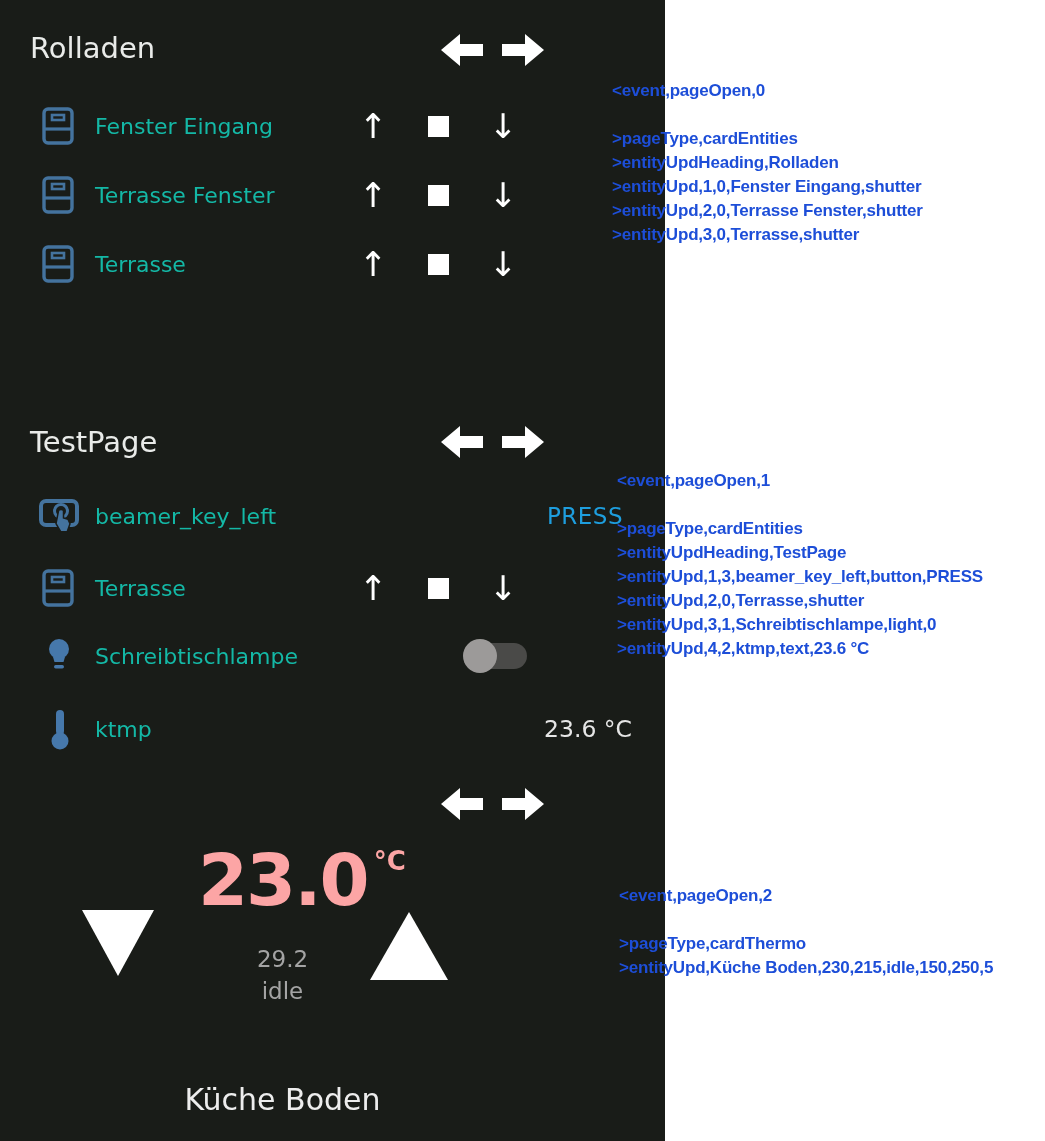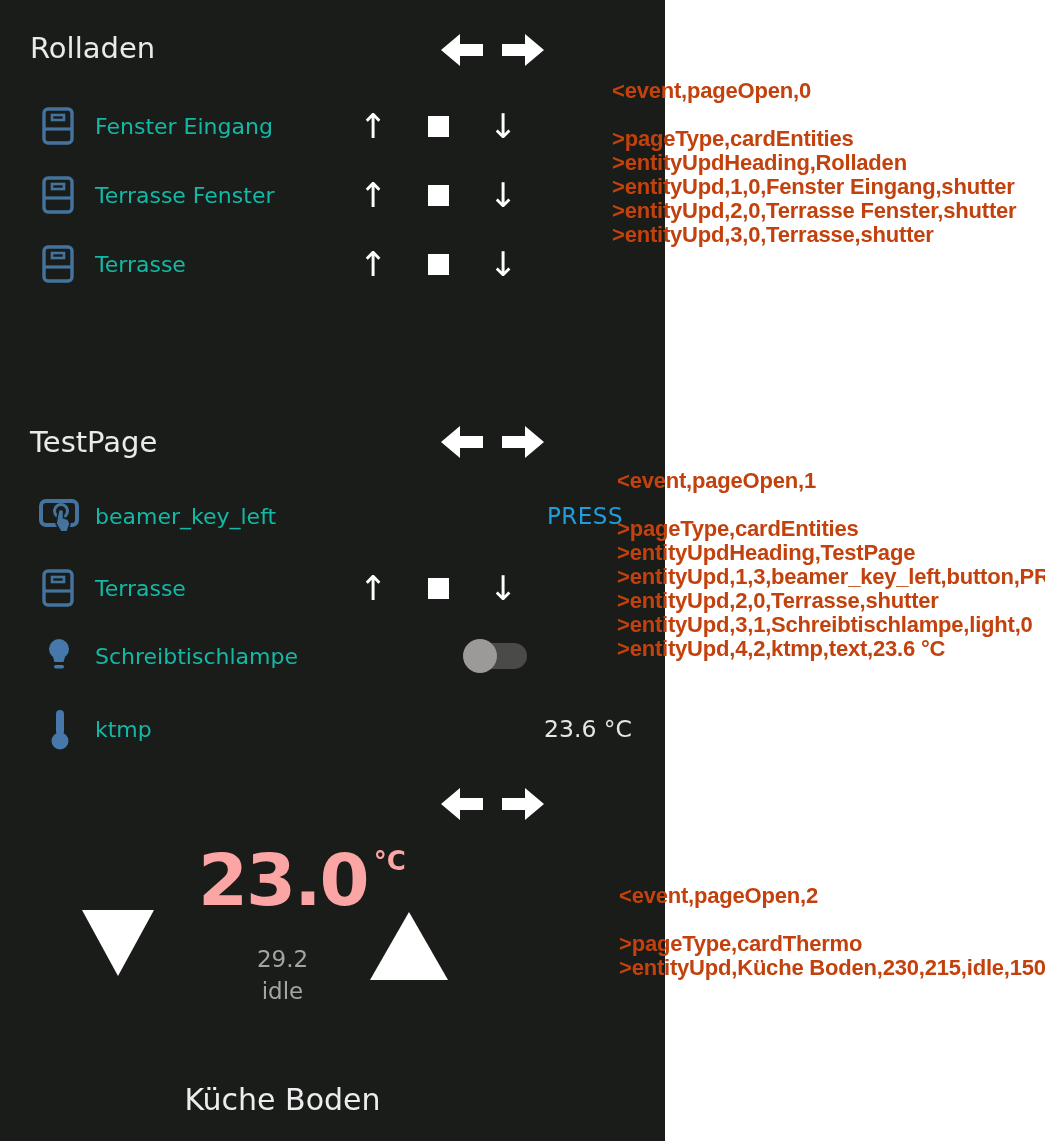--- a/index.html
+++ b/index.html
@@ -29,23 +29,23 @@
   .thermo-temp .big{font-size:72px;line-height:74px;font-weight:700;letter-spacing:-2px;}
   .thermo-temp .unit{font-size:26px;line-height:28px;font-weight:700;margin-left:6px;margin-top:4px;}
   .thermo-set{position:absolute;left:0;width:565px;text-align:center;color:#a4a4a4;font-size:23px;line-height:26px;}
   .tri{position:absolute;width:0;height:0;cursor:pointer;}
   .tri-down{left:82px;top:910px;border-left:36px solid transparent;border-right:36px solid transparent;
             border-top:66px solid #fff;}
   .tri-up{left:370px;top:912px;border-left:39px solid transparent;border-right:39px solid transparent;
           border-bottom:68px solid #fff;}
   .thermo-title{position:absolute;left:0;top:1082px;width:565px;text-align:center;
                 font-size:30px;line-height:36px;color:#ededed;}
-  .log-block{position:absolute;white-space:pre;color:#c2410c;
+  .log-block{position:absolute;white-space:pre;color:#1d4ed8;
              font-family:"Liberation Sans",sans-serif;font-weight:700;
-             font-size:22px;line-height:24px;letter-spacing:-0.2px;}
+             font-size:17px;line-height:24px;letter-spacing:-0.2px;}
   .lb1{left:612px;top:79px;}
   .lb2{left:617px;top:469px;}
   .lb3{left:619px;top:884px;}
 </style>
 </head>
 <body>
 
 <div class="root">
   <div class="panel">
 

